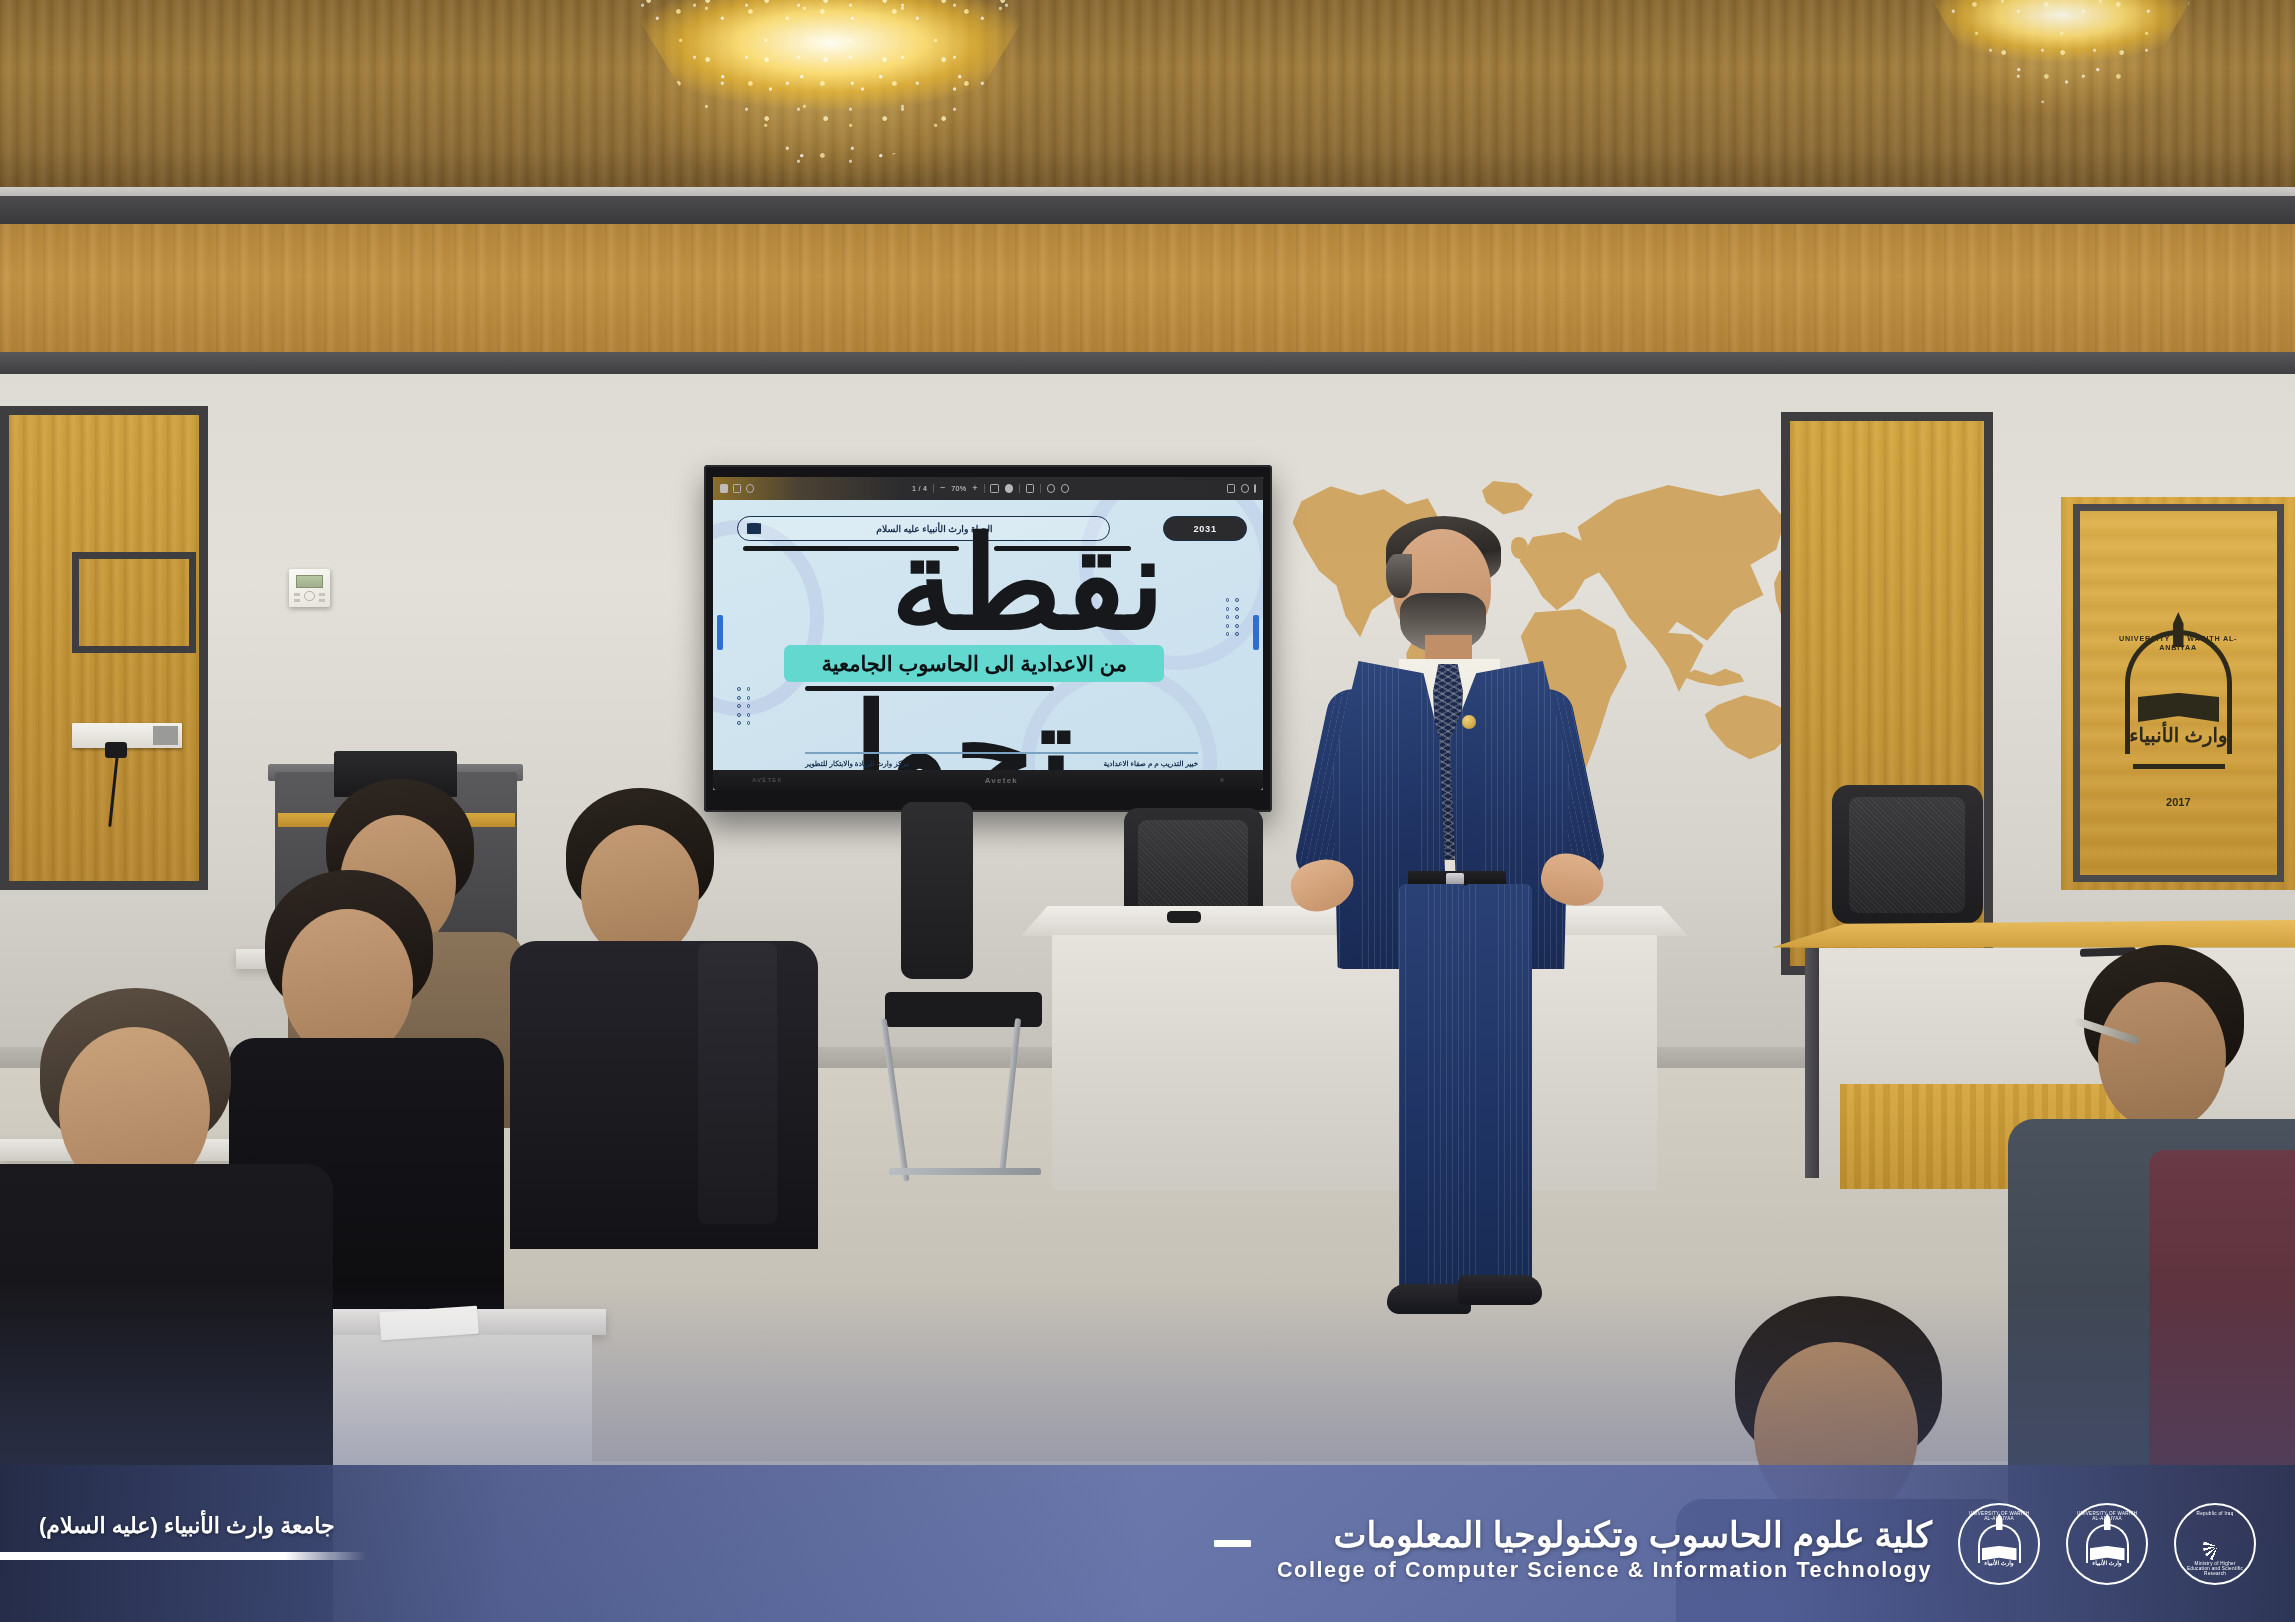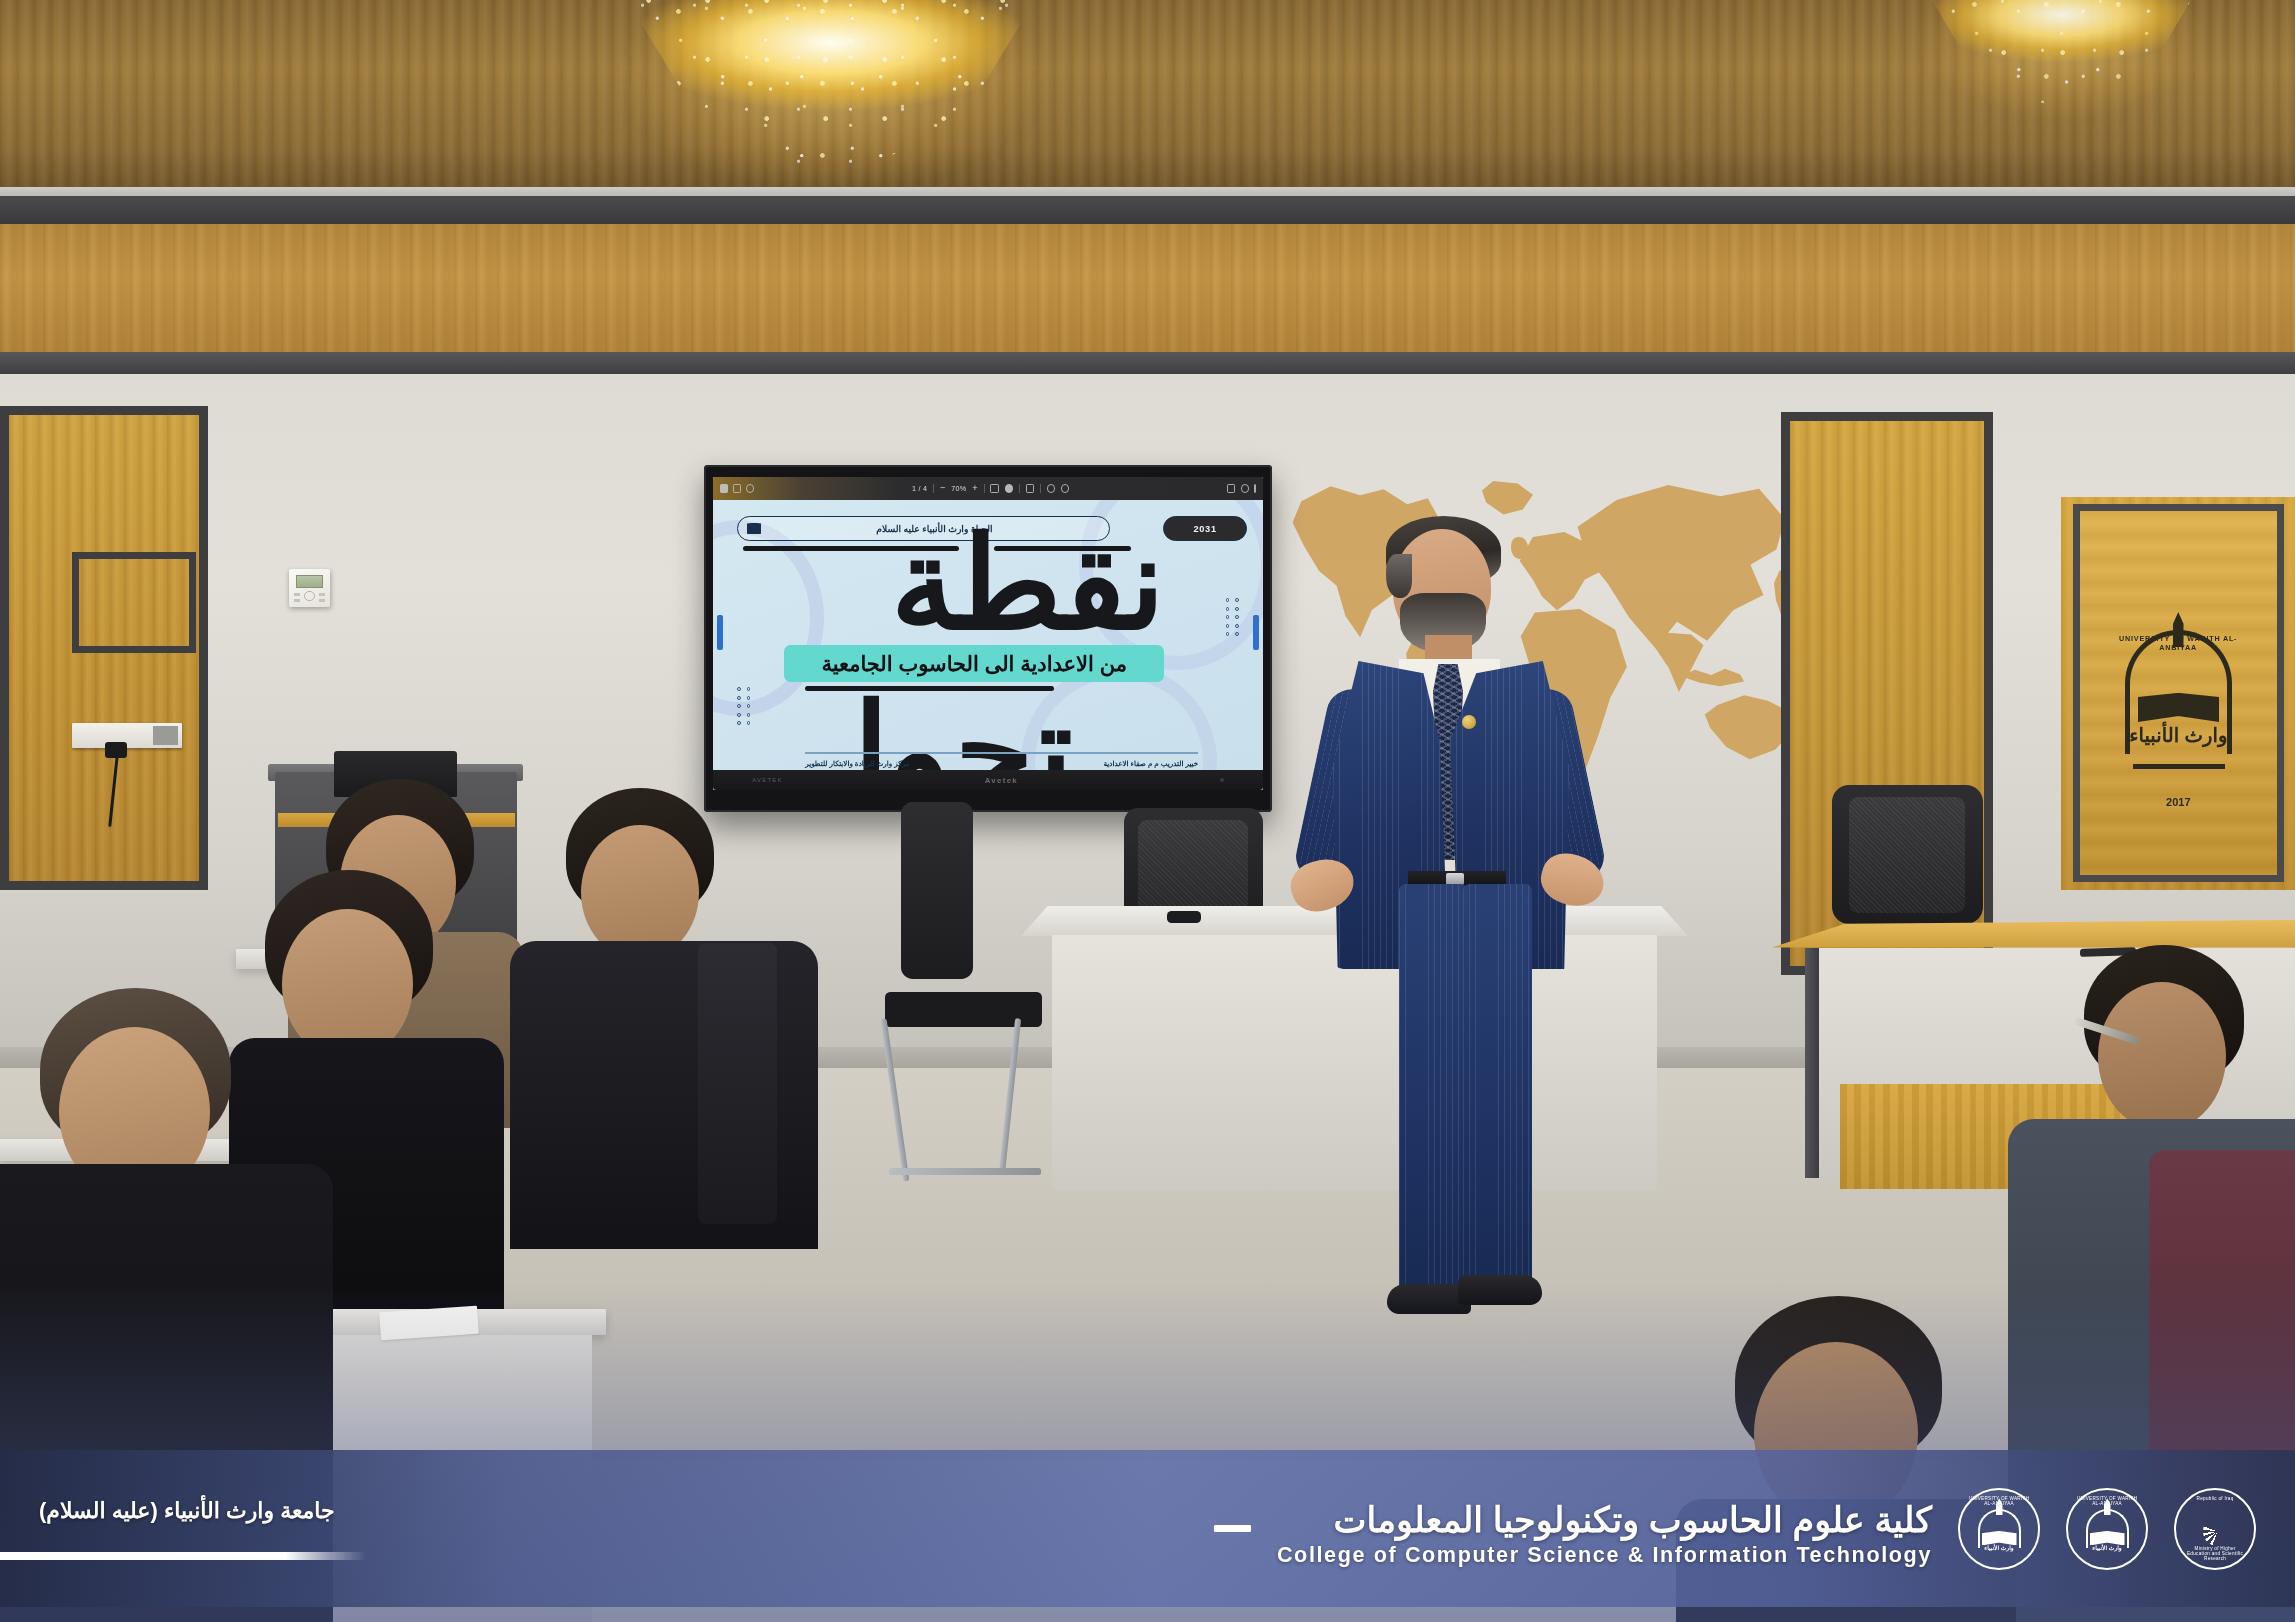--- a/index.html
+++ b/index.html
@@ -614,21 +614,21 @@
 
   
   .fg-blur{
     position:absolute; left:0; bottom:0; width:2295px; height:340px;
     background:linear-gradient(180deg, rgba(90,104,160,0) 0%, rgba(86,100,158,.30) 46%, rgba(78,92,152,.55) 100%);
     pointer-events:none;
   }
 
   
   .footer{
-    position:absolute; left:0; bottom:16px; width:2295px; height:157px;
+    position:absolute; left:0; bottom:1px; width:2295px; height:157px;
     background:linear-gradient(90deg, rgba(36,44,72,.96) 0%, rgba(74,88,140,.88) 22%, rgba(96,112,170,.84) 50%, rgba(84,98,156,.86) 78%, rgba(44,52,84,.92) 100%);
     display:flex; align-items:center; justify-content:space-between;
     padding:0 39px; pointer-events:none;
   }
   .footer-left{
     color:#fff; font-size:22px; font-weight:bold; direction:rtl; letter-spacing:0.3px;
     text-shadow:0 1.3px 3.9px rgba(0,0,0,.45); padding-bottom:35px;
   }
   .footer-rule{
     position:absolute; left:0; bottom:63px; width:366px; height:7.9px;

